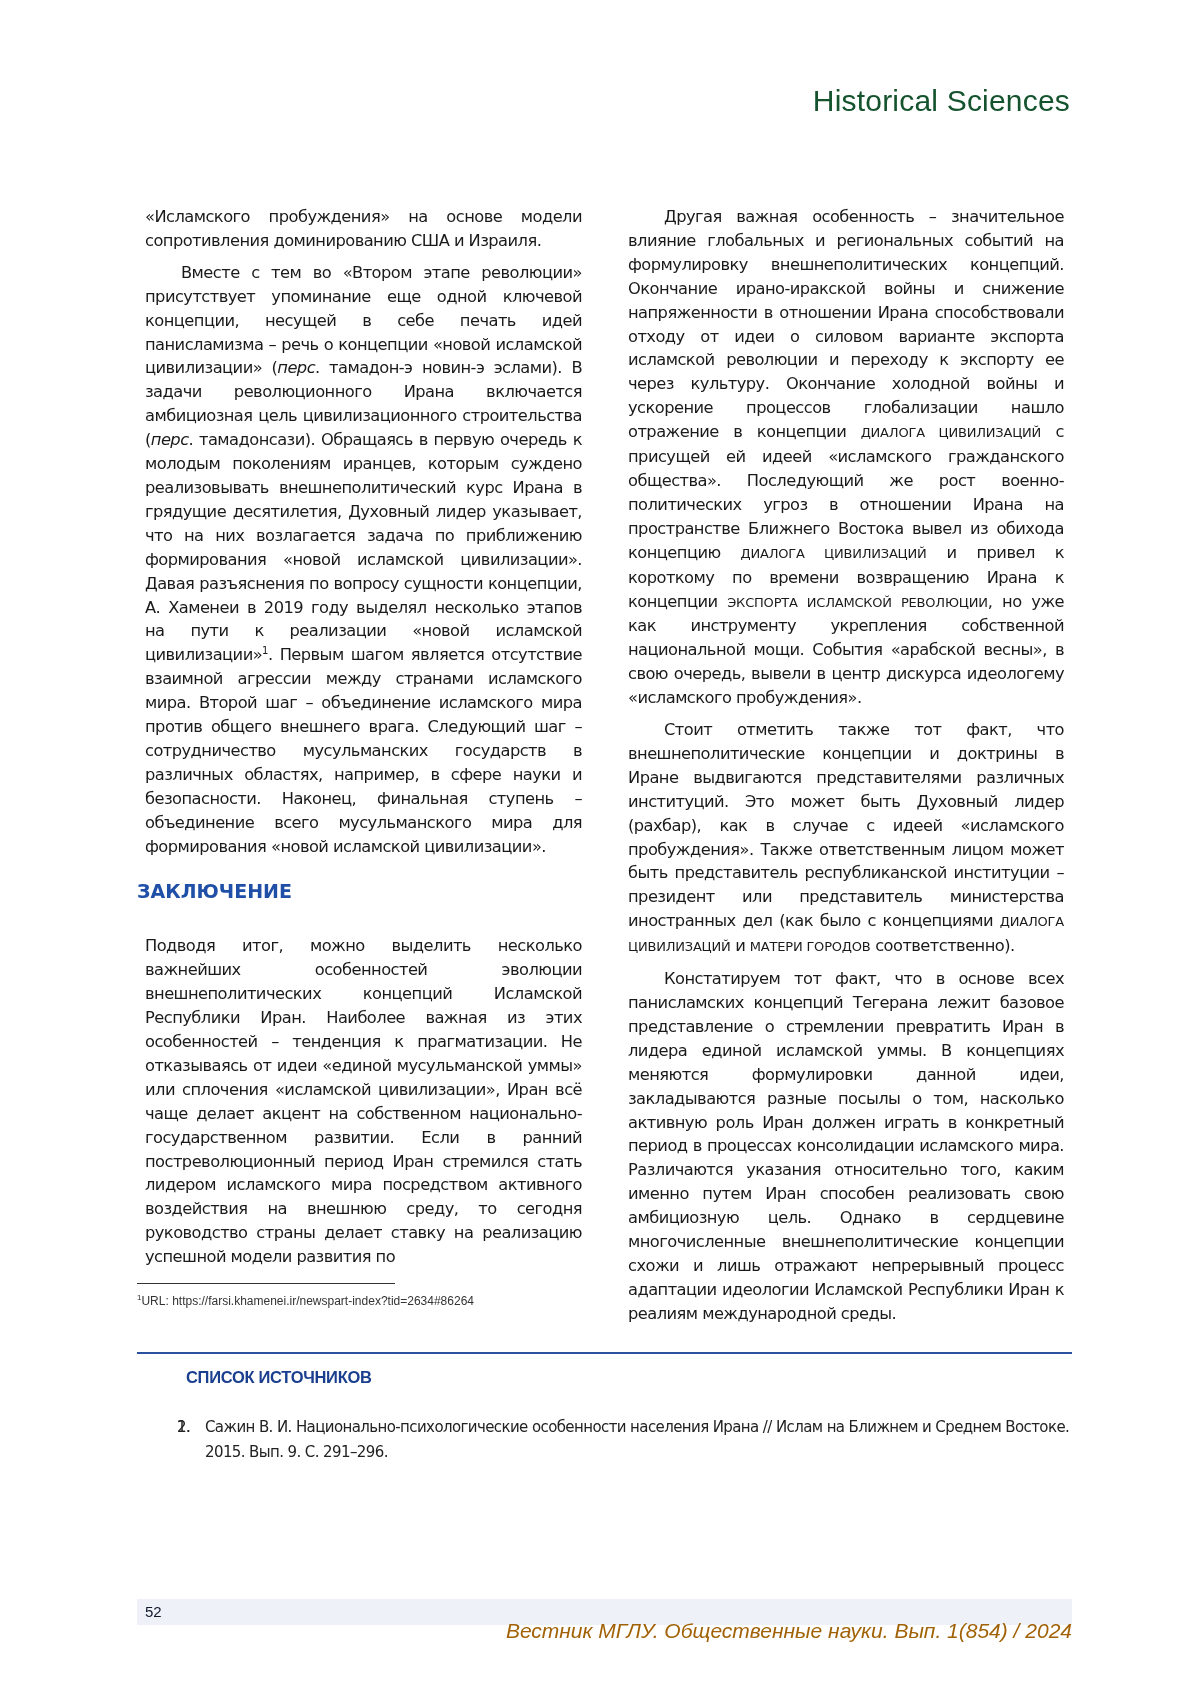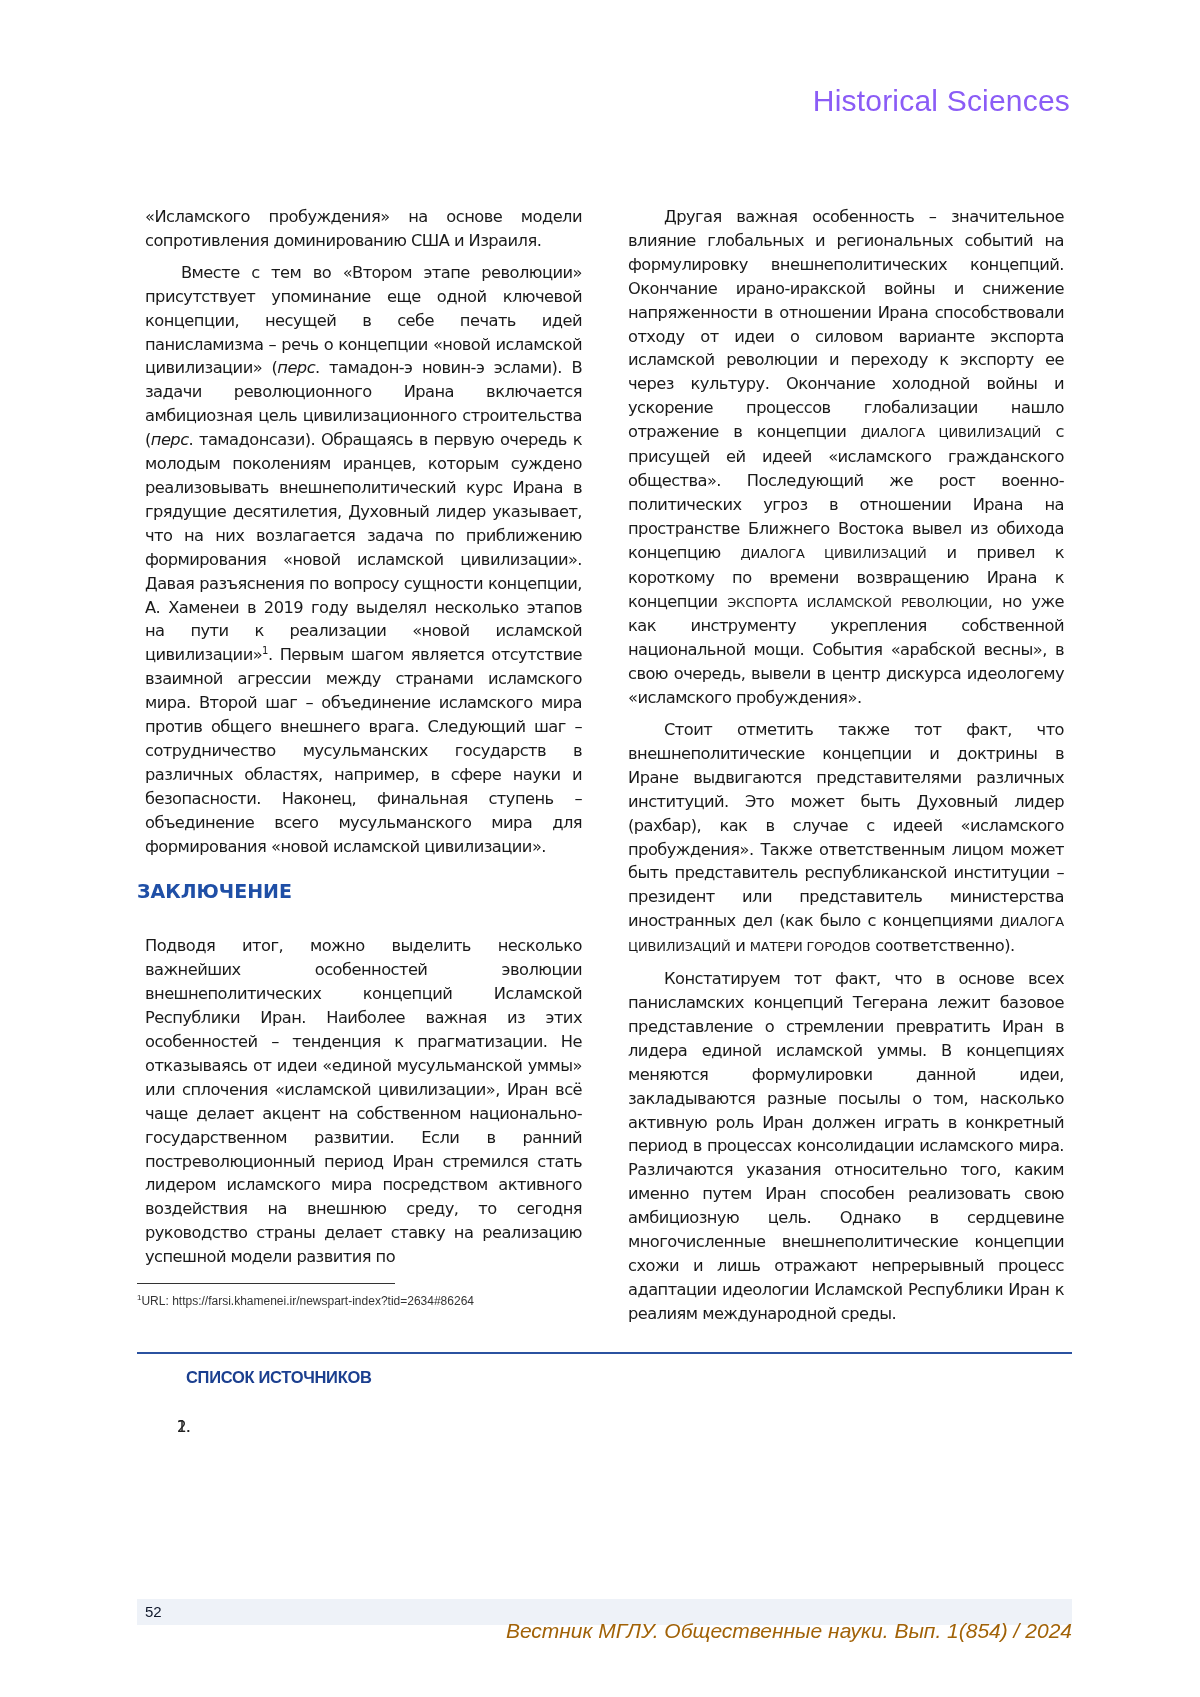--- a/index.html
+++ b/index.html
@@ -1,19 +1,19 @@
 <!DOCTYPE html>
 <html><head>
 <meta charset="utf-8">
 <style>
   html, body { margin: 0; padding: 0; background: #ffffff; }
   body { width: 1200px; height: 1697px; position: relative; overflow: hidden;
          font-family: "DejaVu Sans", sans-serif; color: #1a1a1a; }
   .header-title { position: absolute; right: 130px; top: 84px; font-size: 30px;
-         color: #8b5cf6; font-family: "Liberation Sans", sans-serif; letter-spacing: 0.2px; }
+         color: #14532d; font-family: "Liberation Sans", sans-serif; letter-spacing: 0.2px; }
   .col { position: absolute; top: 197px; width: 453px; font-size: 16.3px; line-height: 23.9px;
          text-align: justify; font-family: "DejaVu Sans", sans-serif; letter-spacing: -0.55px; }
   .col-left { left: 137px; }
   .col-right { left: 620px; width: 452px; }
   .col p { margin: 8px; }
   .col p.indent { text-indent: 36px; }
   .sc { font-size: 13px; text-transform: uppercase; letter-spacing: -0.2px; }
   .sup { font-size: 10px; vertical-align: super; line-height: 0; }
   .section-heading { margin: 22px 0 0 0; color: #1f4fa6; font-weight: bold; font-size: 19px;
          letter-spacing: 0; font-family: "DejaVu Sans", sans-serif; }
@@ -56,19 +56,19 @@
   <p class="indent">Констатируем тот факт, что в основе всех панисламских концепций Тегерана лежит базовое представление о стремлении превратить Иран в лидера единой исламской уммы. В концепциях меняются формулировки данной идеи, закладываются разные посылы о том, насколько активную роль Иран должен играть в конкретный период в процессах консолидации исламского мира. Различаются указания относительно того, каким именно путем Иран способен реализовать свою амбициозную цель. Однако в сердцевине многочисленные внешнеполитические концепции схожи и лишь отражают непрерывный процесс адаптации идеологии Исламской Республики Иран к реалиям международной среды.</p>
 </div>
 
 <div class="footnote-rule"></div>
 <div class="footnote"><span class="fn-mark">1</span><span>URL: https://farsi.khamenei.ir/newspart-index?tid=2634#86264</span></div>
 
 <div class="refs-rule"></div>
 <div class="refs-heading">СПИСОК ИСТОЧНИКОВ</div>
 <ol class="refs-list">
   <li><span class="num">1.</span></li>
-  <li><span class="num">2.</span></li>
+  <li><span class="num">2.</span><span>Сажин В. И. Национально-психологические особенности населения Ирана // Ислам на Ближнем и Среднем Востоке. 2015. Вып. 9. С. 291–296.</span></li>
 </ol>
 
 <div class="footer-bar">
   <span class="page-number">52</span>
   <span class="journal-name">Вестник МГЛУ. Общественные науки. Вып. 1(854) / 2024</span>
 </div>
 
 </body></html>

